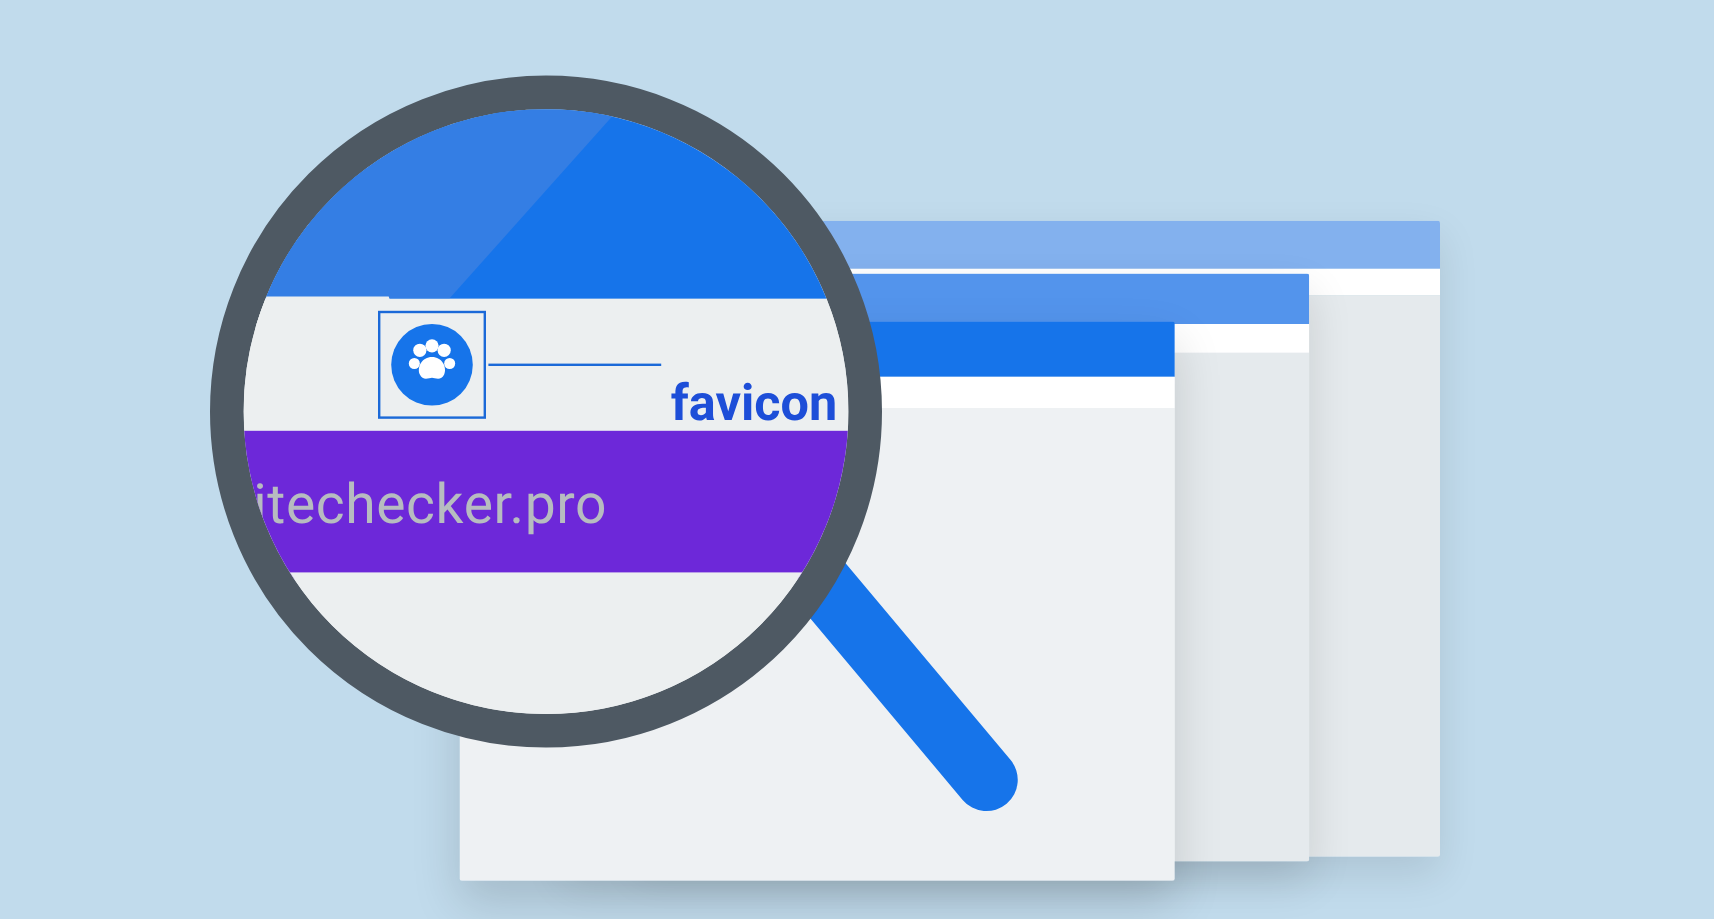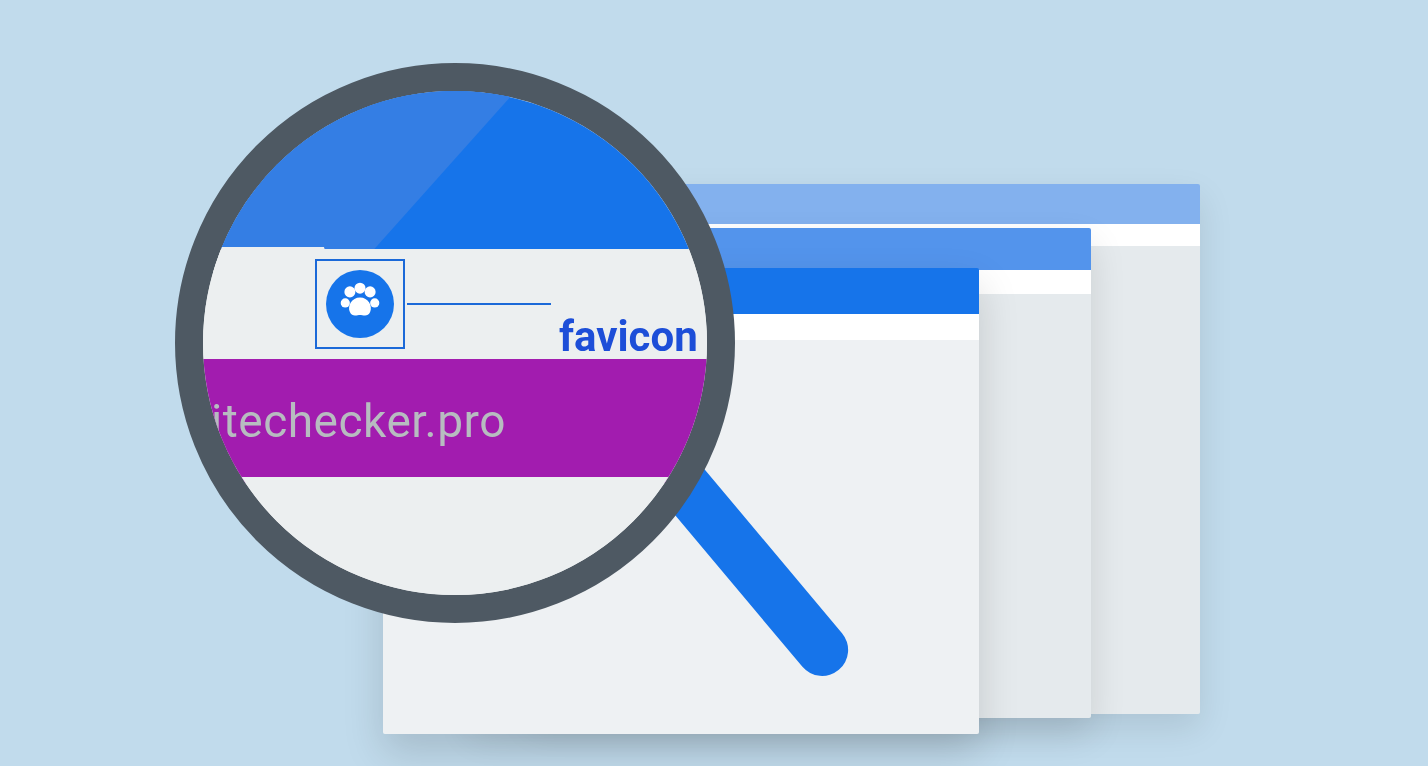--- a/index.html
+++ b/index.html
@@ -131,21 +131,21 @@
     background: #eceff0;
     transform: skewX(20deg);
   }
 
   .zoom-addrbar {
     position: absolute;
     left: 0;
     top: 268px;
     width: 100%;
     height: 124px;
-    background: #a21caf;
+    background: #6d28d9;
     display: flex;
     align-items: center;
   }
   .addr-text {
     font-size: 46px;
     color: #b7bcc0;
     letter-spacing: 0.5px;
     padding-left: 8px;
     white-space: nowrap;
   }

